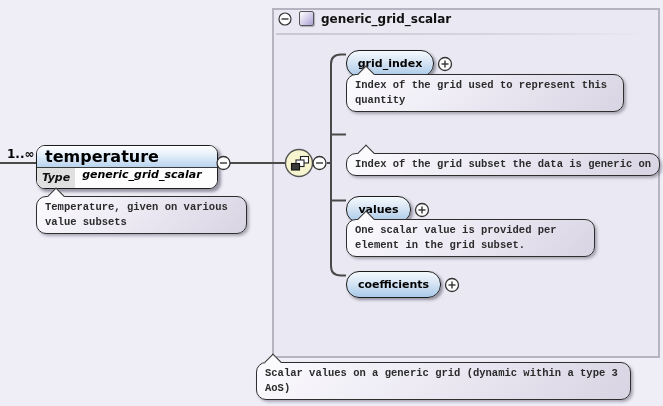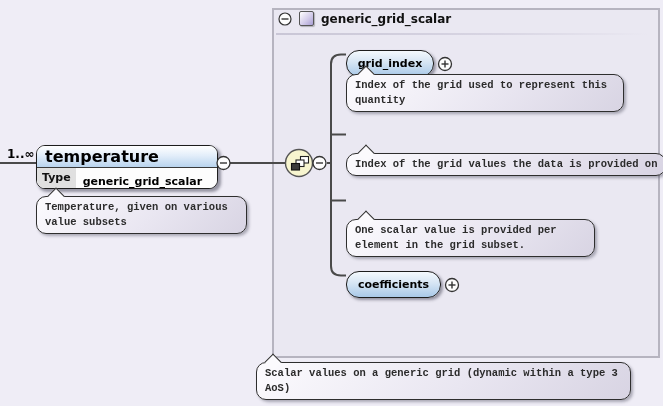--- a/index.html
+++ b/index.html
@@ -21,21 +21,21 @@
   svg.overlay{position:absolute;left:0;top:0;z-index:1;pointer-events:none;}
   .icon-abs{position:absolute;z-index:3;}
 
   
   .rootbox{position:absolute;left:36px;top:145px;width:180px;z-index:2;
         border:1.5px solid #1d1d1d;border-radius:9px;overflow:hidden;
         box-shadow:2.5px 2.5px 3px rgba(40,40,60,.45);background:#fff;}
   .rootbox .name-row{height:21px;line-height:21px;padding:0 8px;font-size:16px;font-weight:bold;color:#000;
         background:linear-gradient(to bottom,#ffffff 0%,#e3eefa 45%,#b9d4ee 100%);
         border-bottom:1px solid #3a3a3a;}
-  .rootbox .type-row{height:20px;display:flex;align-items:flex-end;background:#fdfdfd;font-size:11px;font-weight:bold;}
+  .rootbox .type-row{height:20px;display:flex;align-items:flex-start;background:#fdfdfd;font-size:11px;font-weight:bold;font-style:italic;}
   .rootbox .type-chip{background:#e0e0e0;height:100%;line-height:20px;padding:0 5px;color:#111;}
   .rootbox .type-val{padding-left:7px;color:#000;}
 
   .occurrence{position:absolute;left:7px;top:147px;font-size:12px;font-weight:bold;color:#000;z-index:2;}
 
   .pillrow{position:absolute;display:flex;align-items:center;gap:3px;z-index:2;margin-top:8px;}
   .pill{height:25px;line-height:25px;text-align:center;font-size:11px;font-weight:bold;color:#000;
         border:1.5px solid #1d1d1d;border-radius:13px;
         background:linear-gradient(to bottom,#f4f9fd 0%,#d6e5f4 45%,#a9c9e8 100%);
         box-shadow:2px 2px 3px rgba(40,40,60,.45);}
@@ -118,23 +118,31 @@
       <line x1="8" y1="4.5" x2="8" y2="11.5" stroke="#333" stroke-width="1.4"></line>
     </svg>
   </div>
   <div class="bubble" style="left:346px;top:74px;width:260px">
     <div class="ptr"></div>
     <span>Index of the grid used to represent this quantity</span>
   </div>
 
   <div class="bubble nowrap" style="left:346px;top:153px">
     <div class="ptr"></div>
-    <span>Index of the grid values the data is provided on</span>
+    <span>Index of the grid subset the data is generic on</span>
   </div>
 
+  <div class="pillrow" style="left:346px;top:188px">
+    <div class="pill" style="width:63px">values</div>
+    <svg width="16" height="16">
+      <circle cx="8" cy="8" r="6.5" fill="#fdfdfd" stroke="#333" stroke-width="1.3"></circle>
+      <line x1="4.5" y1="8" x2="11.5" y2="8" stroke="#333" stroke-width="1.4"></line>
+      <line x1="8" y1="4.5" x2="8" y2="11.5" stroke="#333" stroke-width="1.4"></line>
+    </svg>
+  </div>
   <div class="bubble" style="left:346px;top:219px;width:231px">
     <div class="ptr"></div>
     <span>One scalar value is provided per element in the grid subset.</span>
   </div>
 
   <div class="pillrow" style="left:346px;top:263px">
     <div class="pill" style="width:93px">coefficients</div>
     <svg width="16" height="16">
       <circle cx="8" cy="8" r="6.5" fill="#fdfdfd" stroke="#333" stroke-width="1.3"></circle>
       <line x1="4.5" y1="8" x2="11.5" y2="8" stroke="#333" stroke-width="1.4"></line>

